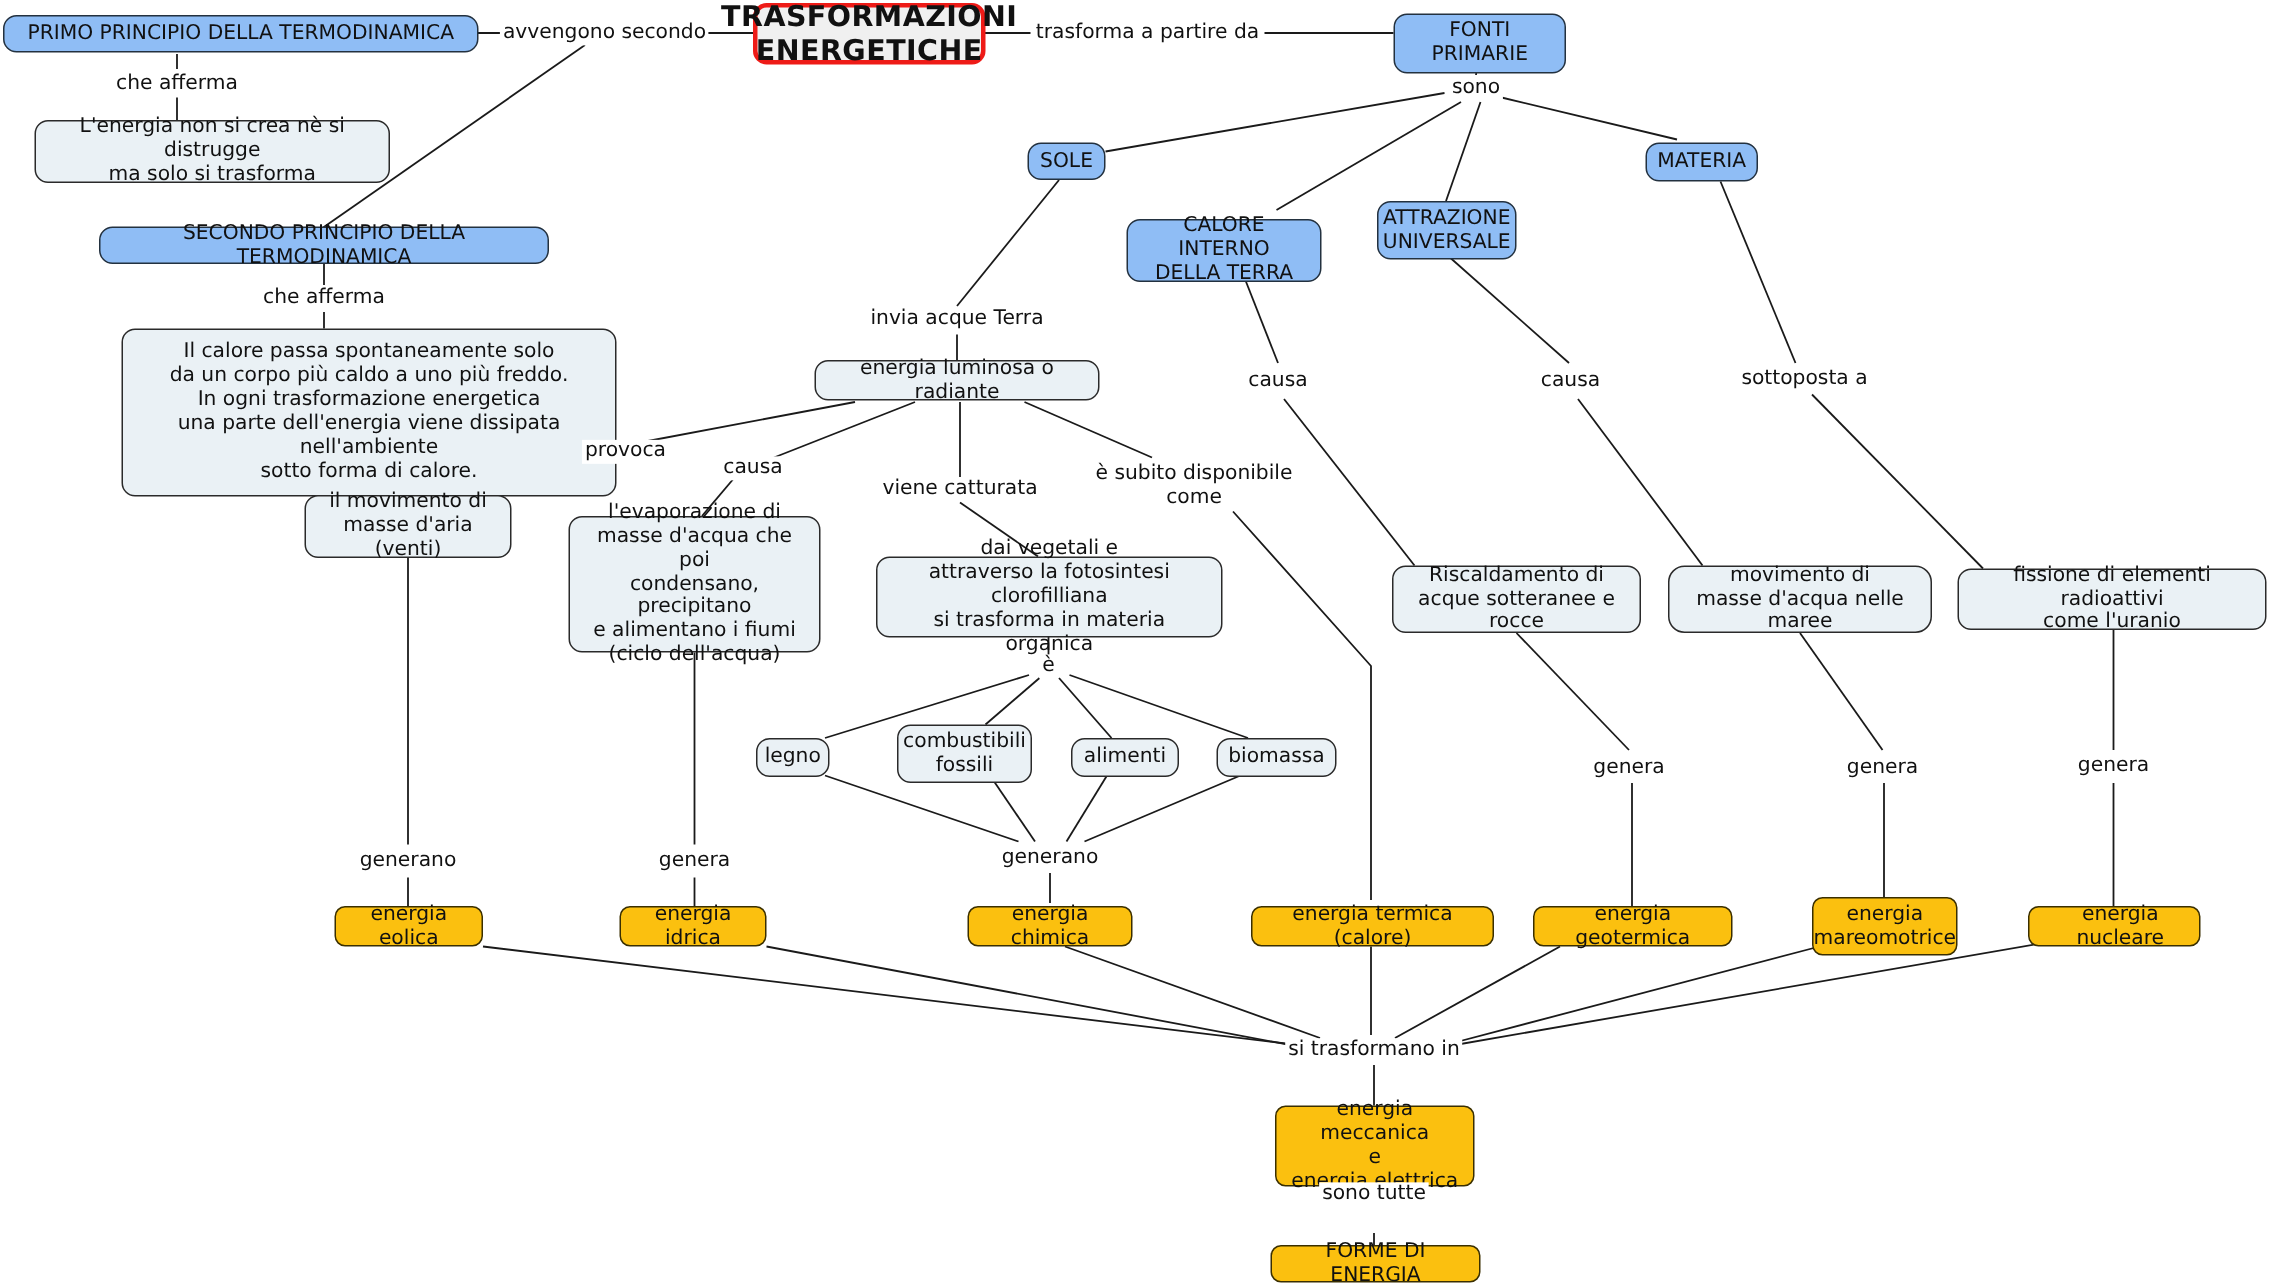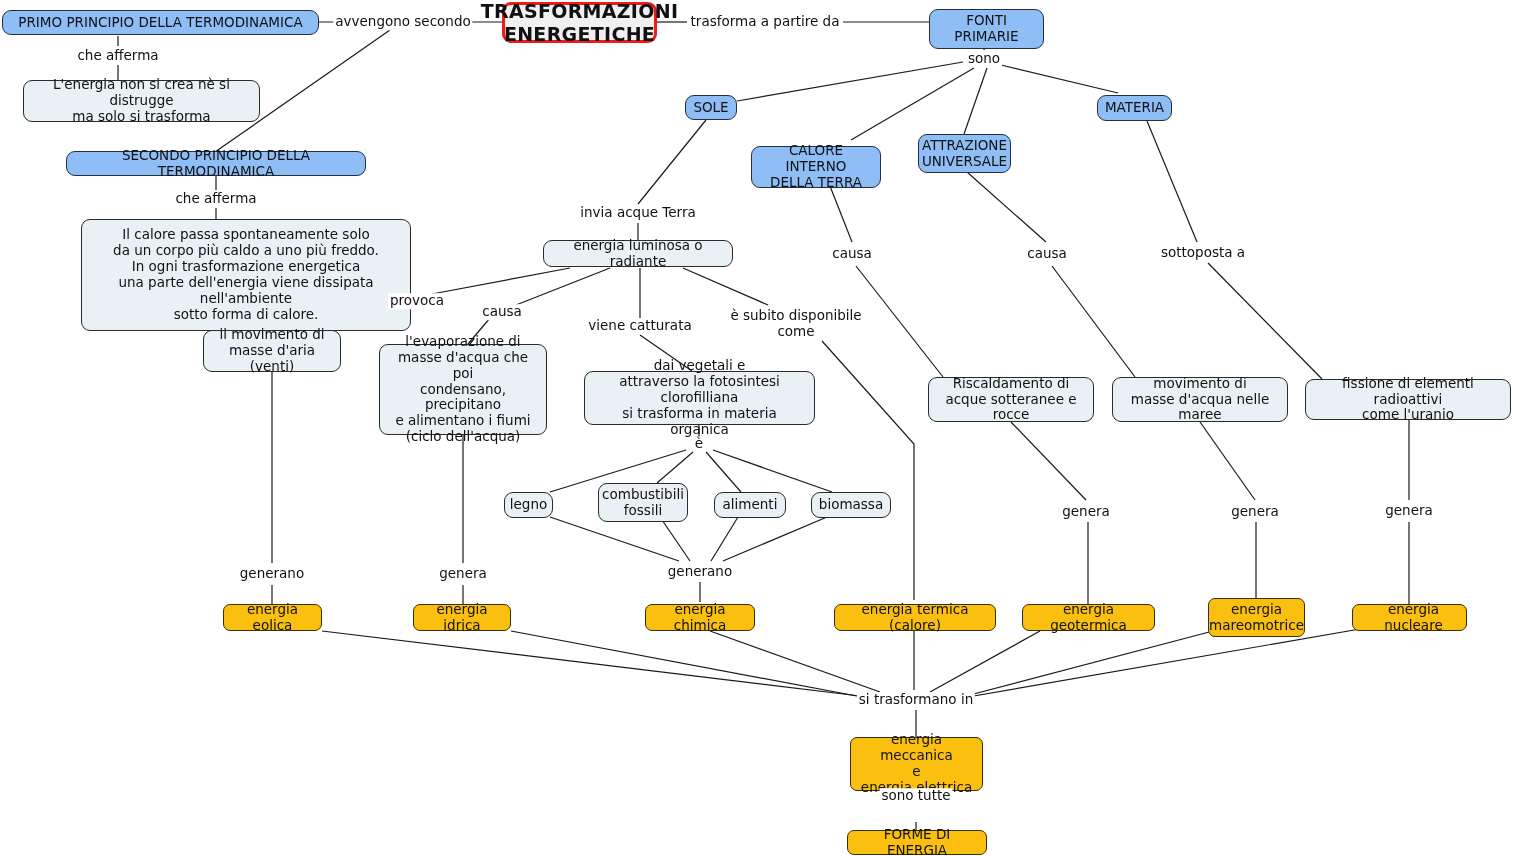--- a/index.html
+++ b/index.html
@@ -157,21 +157,21 @@
   <div class="node n-pale" style="left:598px;top:483px;width:90px;height:39px;">combustibili
 fossili</div>
 
   <div class="node n-pale" style="left:714px;top:492px;width:72px;height:26px;">alimenti</div>
 
   <div class="node n-pale" style="left:811px;top:492px;width:80px;height:26px;">biomassa</div>
 
   <div class="node n-pale" style="left:928px;top:377px;width:166px;height:45px;">Riscaldamento di
 acque sotteranee e rocce</div>
 
-  <div class="node n-pale" style="left:1112px;top:377px;width:176px;height:45px;">movimento di
+  <div class="node n-pale" style="left:1112px;top:377px;width:176px;height:45px;border-radius:11px;">movimento di
 masse d'acqua nelle maree</div>
 
   <div class="node n-pale" style="left:1305px;top:379px;width:206px;height:41px;">fissione di elementi radioattivi
 come l'uranio</div>
 
   <div class="node n-orange" style="left:223px;top:604px;width:99px;height:27px;">energia eolica</div>
 
   <div class="node n-orange" style="left:413px;top:604px;width:98px;height:27px;">energia idrica</div>
 
   <div class="node n-orange" style="left:645px;top:604px;width:110px;height:27px;">energia chimica</div>

